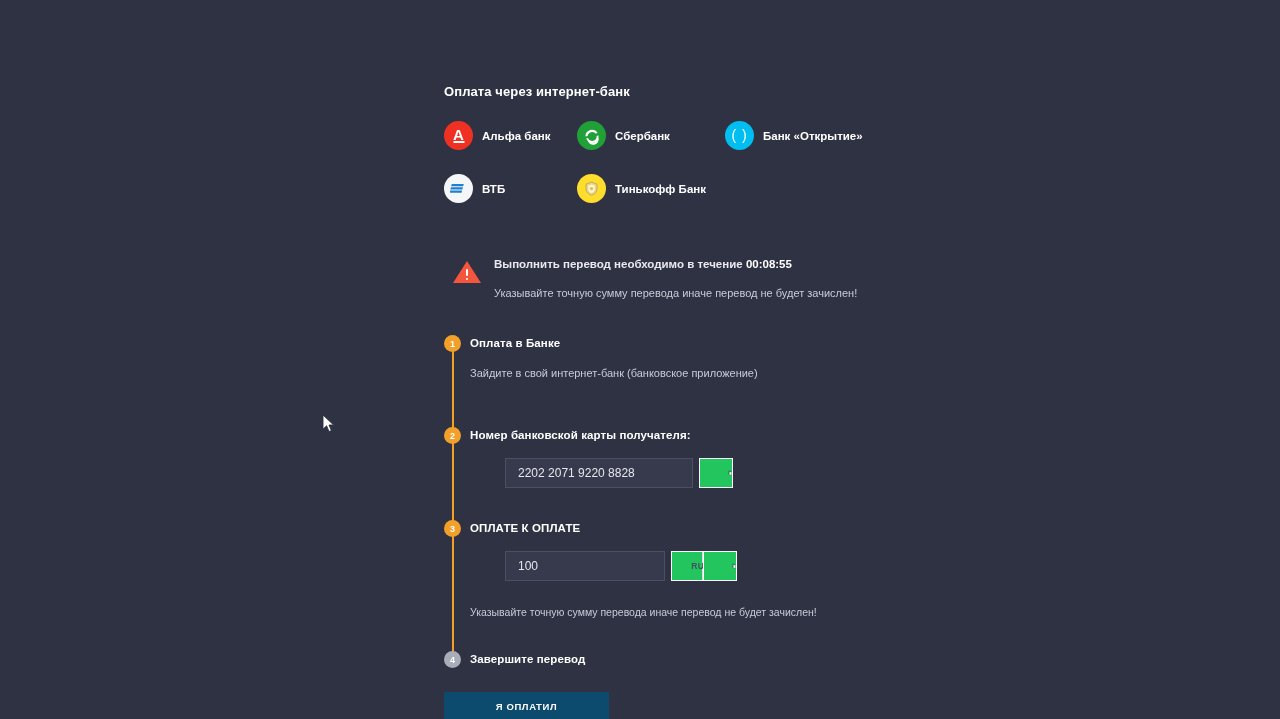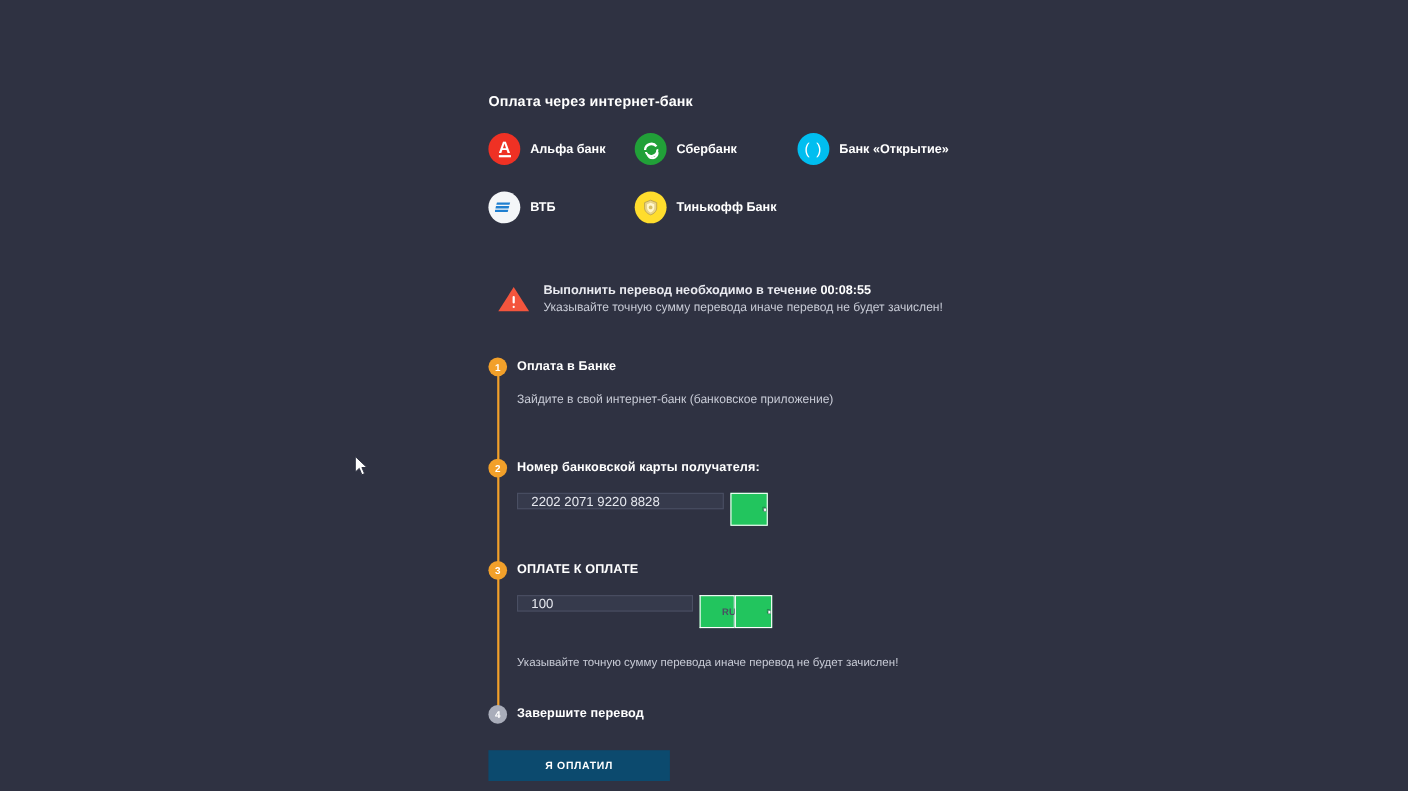--- a/index.html
+++ b/index.html
@@ -104,21 +104,21 @@
     gap: 12px;
     margin-top: 54px;
     margin-left: 8px;
   }
   .warn-icon { flex: 0 0 30px; margin-top: 2px; }
   .warn-text-line1 {
     color: #e9eaf0;
     font-size: 11.5px;
     font-weight: bold;
     line-height: 15px;
-    margin-bottom: 1px;
+    margin-bottom: 14px;
   }
   .warn-timer { color: #ffffff; font-weight: bold; }
   .warn-text-line2 {
     color: #c8cbd6;
     font-size: 11px;
     line-height: 14px;
   }
 
   
   .steps {
@@ -175,23 +175,24 @@
     display: flex;
     align-items: stretch;
     margin-top: 14px;
   }
   .field-input {
     background: #363a4c;
     border: 1px solid #4a4f63;
     color: #e5e7ee;
     font-size: 12px;
     font-family: "Liberation Sans", sans-serif;
-    height: 15px;
+    height: 30px;
     padding: 0 12px;
     outline: none;
+    margin-left: 35px;
   }
   .input-card { width: 188px; }
   .input-amount { width: 160px; }
   .field-addon {
     background: #22c55e;
     border: 1px solid #ffffff;
     display: flex;
     align-items: center;
     justify-content: center;
     height: 30px;

